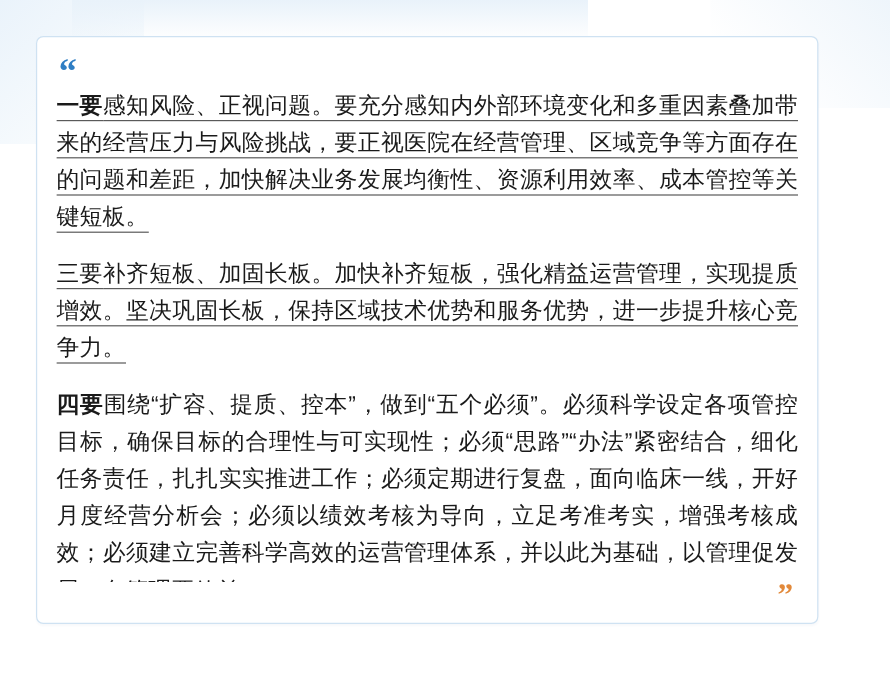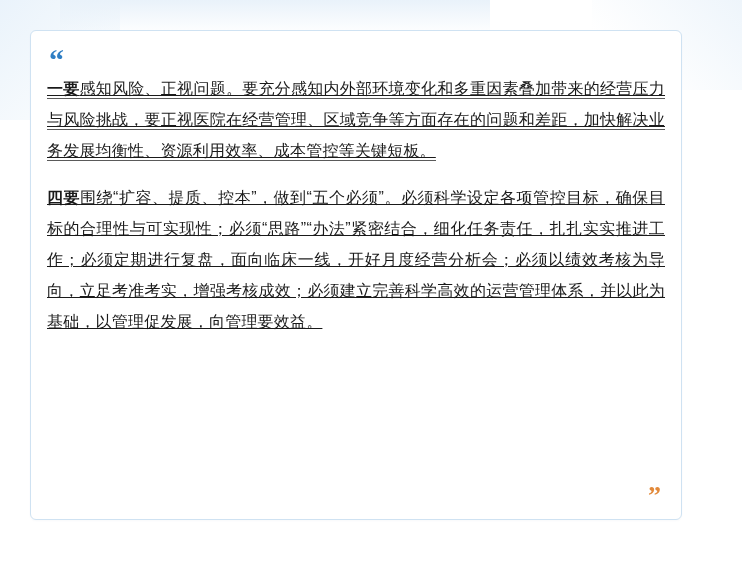--- a/index.html
+++ b/index.html
@@ -87,27 +87,26 @@
   .content {
     position: absolute;
     left: 16px;
     top: 42px;
     right: 16px;
     bottom: 34px;
     overflow: hidden;
   }
   .para {
     margin: 0 0 16px 0;
-    font-size: 16px;
+    font-size: 19px;
     line-height: 31px;
     color: #1a1a1a;
     text-align: justify;
     letter-spacing: 0.2px;
     border-bottom: 0;
-    text-decoration: underline;
   }
   .para:last-child {
     margin-bottom: 0;
   }
   
   .u {
     border-bottom: 1px solid #5a5a5a;
     padding-bottom: 1px;
   }
   .b {
@@ -125,20 +124,21 @@
 
   <div class="card">
 
     <div class="quote-open">“</div>
 
     <div class="content">
 
       <p class="para"><span class="b u">一要</span><span class="u">感知风险、正视问题。要充分感知内外部环境变化和多重因素叠加带来的经营压力与风险挑战，要正视医院在经营管理、区域竞争等方面存在的问题和差距，加快解决业务发展均衡性、资源利用效率、成本管控等关键短板。</span></p>
 
 
+      <p class="para"><span class="u">三要</span><span class="u">补齐短板、加固长板。加快补齐短板，强化精益运营管理，实现提质增效。坚决巩固长板，保持区域技术优势和服务优势，进一步提升核心竞争力。</span></p>
 
       <p class="para"><span class="b">四要</span><span>围绕“扩容、提质、控本”，做到“五个必须”。必须科学设定各项管控目标，确保目标的合理性与可实现性；必须“思路”“办法”紧密结合，细化任务责任，扎扎实实推进工作；必须定期进行复盘，面向临床一线，开好月度经营分析会；必须以绩效考核为导向，立足考准考实，增强考核成效；必须建立完善科学高效的运营管理体系，并以此为基础，以管理促发展，向管理要效益。</span></p>
 
     </div>
 
     <div class="quote-close">”</div>
 
   </div>
 </div>
 

